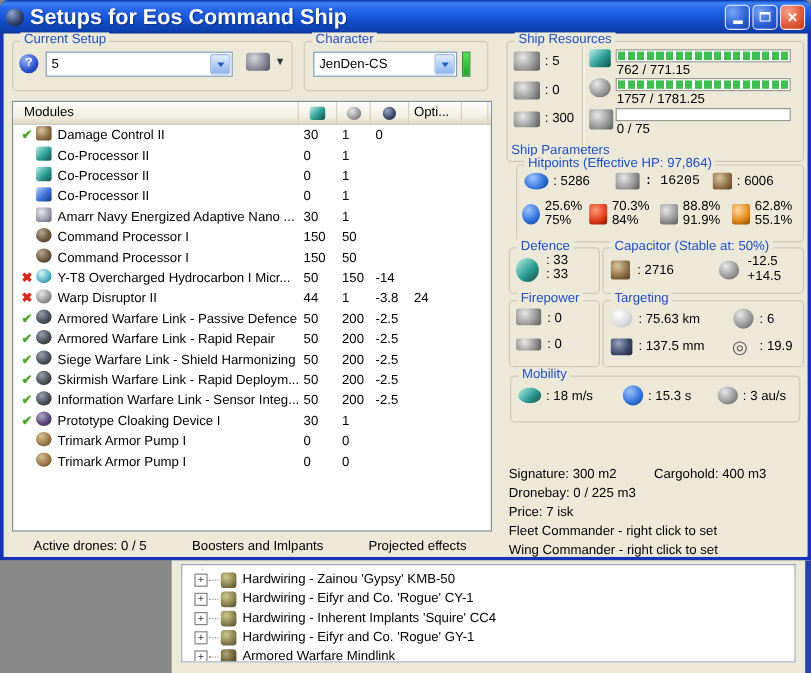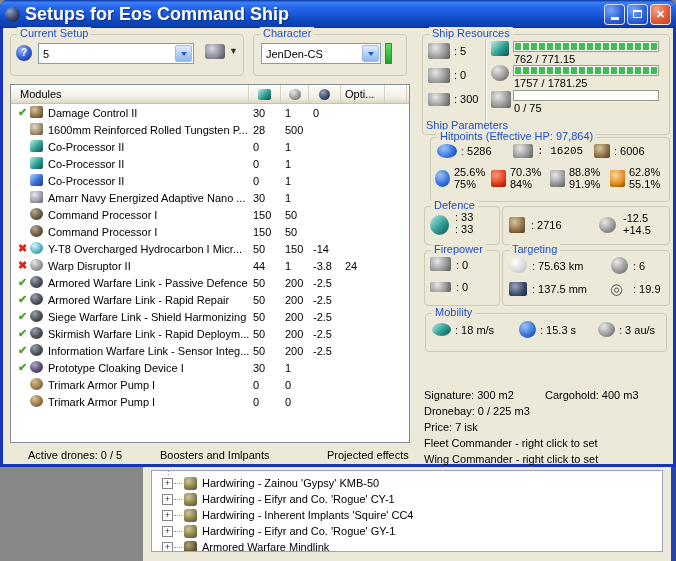--- a/index.html
+++ b/index.html
@@ -158,29 +158,20 @@
             <span class="st ok">✔</span>
             <span><span class="ico mi mi-dc"></span></span>
             <span class="nm">Damage Control II</span>
             <span>30</span>
             <span>1</span>
             <span>0</span>
             <span></span>
           </div>
           <div class="mrow">
             <span class="st "></span>
-            <span><span class="ico mi mi-plate"></span></span>
-            <span class="nm">1600mm Reinforced Rolled Tungsten P...</span>
-            <span>28</span>
-            <span>500</span>
-            <span></span>
-            <span></span>
-          </div>
-          <div class="mrow">
-            <span class="st "></span>
             <span><span class="ico mi mi-chip"></span></span>
             <span class="nm">Co-Processor II</span>
             <span>0</span>
             <span>1</span>
             <span></span>
             <span></span>
           </div>
           <div class="mrow">
             <span class="st "></span>
             <span><span class="ico mi mi-chip"></span></span>
@@ -314,21 +305,21 @@
             <span>0</span>
             <span>0</span>
             <span></span>
             <span></span>
           </div>
         </div>
     </div>
 
     <span class="btab" style="left:25px;">Active drones: 0 / 5</span>
     <span class="btab" style="left:157px;">Boosters and Imlpants</span>
-    <span class="btab" style="left:304px;margin-left:20px;">Projected effects</span>
+    <span class="btab" style="left:304px;">Projected effects</span>
 
     <div class="gb" style="left:419px;top:34px;width:246px;height:99px;">
       <span class="gb-cap">Ship Resources</span>
       <div class="res-sep"></div>
       <span class="ico i-gray sq" style="position:absolute;left:5px;top:8px;width:22px;height:16px;"></span>
       <span style="position:absolute;left:31px;top:10px;">: 5</span>
       <span class="ico i-gray sq" style="position:absolute;left:5px;top:33px;width:22px;height:15px;"></span>
       <span style="position:absolute;left:31px;top:34px;">: 0</span>
       <span class="ico i-gray sq" style="position:absolute;left:5px;top:58px;width:22px;height:13px;"></span>
       <span style="position:absolute;left:31px;top:58px;">: 300</span>
@@ -378,20 +369,21 @@
     </div>
 
     <div class="gb" style="left:421px;top:206px;width:74px;height:37px;">
       <span class="gb-cap">Defence</span>
       <span class="ico i-teal rd" style="position:absolute;left:5px;top:8px;width:19px;height:20px;"></span>
       <span class="small2" style="position:absolute;left:30px;top:4px;">
         <span>: 33</span><br><span>: 33</span></span>
     </div>
 
     <div class="gb" style="left:499px;top:206px;width:166px;height:37px;">
+      <span class="gb-cap">Capacitor (Stable at: 50%)</span>
       <span class="ico i-brown sq" style="position:absolute;left:6px;top:10px;width:16px;height:16px;"></span>
       <span style="position:absolute;left:28px;top:12px;">: 2716</span>
       <span class="ico i-gray rd" style="position:absolute;left:96px;top:10px;width:17px;height:16px;"></span>
       <span class="small2" style="position:absolute;left:120px;top:5px;">
         <span>-12.5</span><br><span>+14.5</span></span>
     </div>
 
     <div class="gb" style="left:421px;top:250px;width:74px;height:54px;">
       <span class="gb-cap">Firepower</span>
       <span class="ico i-gray sq" style="position:absolute;left:5px;top:6px;width:21px;height:14px;"></span>

